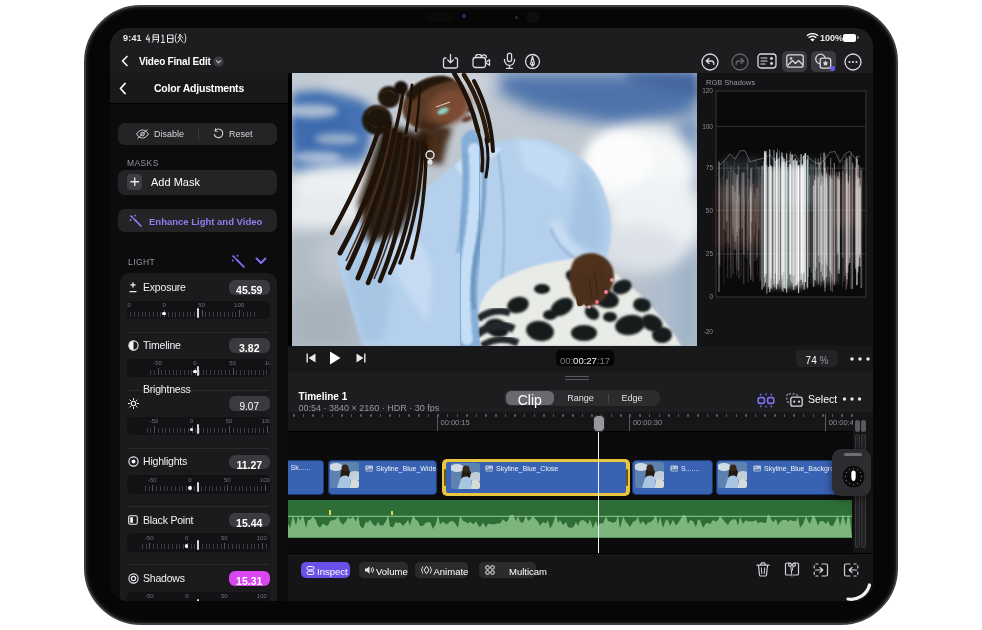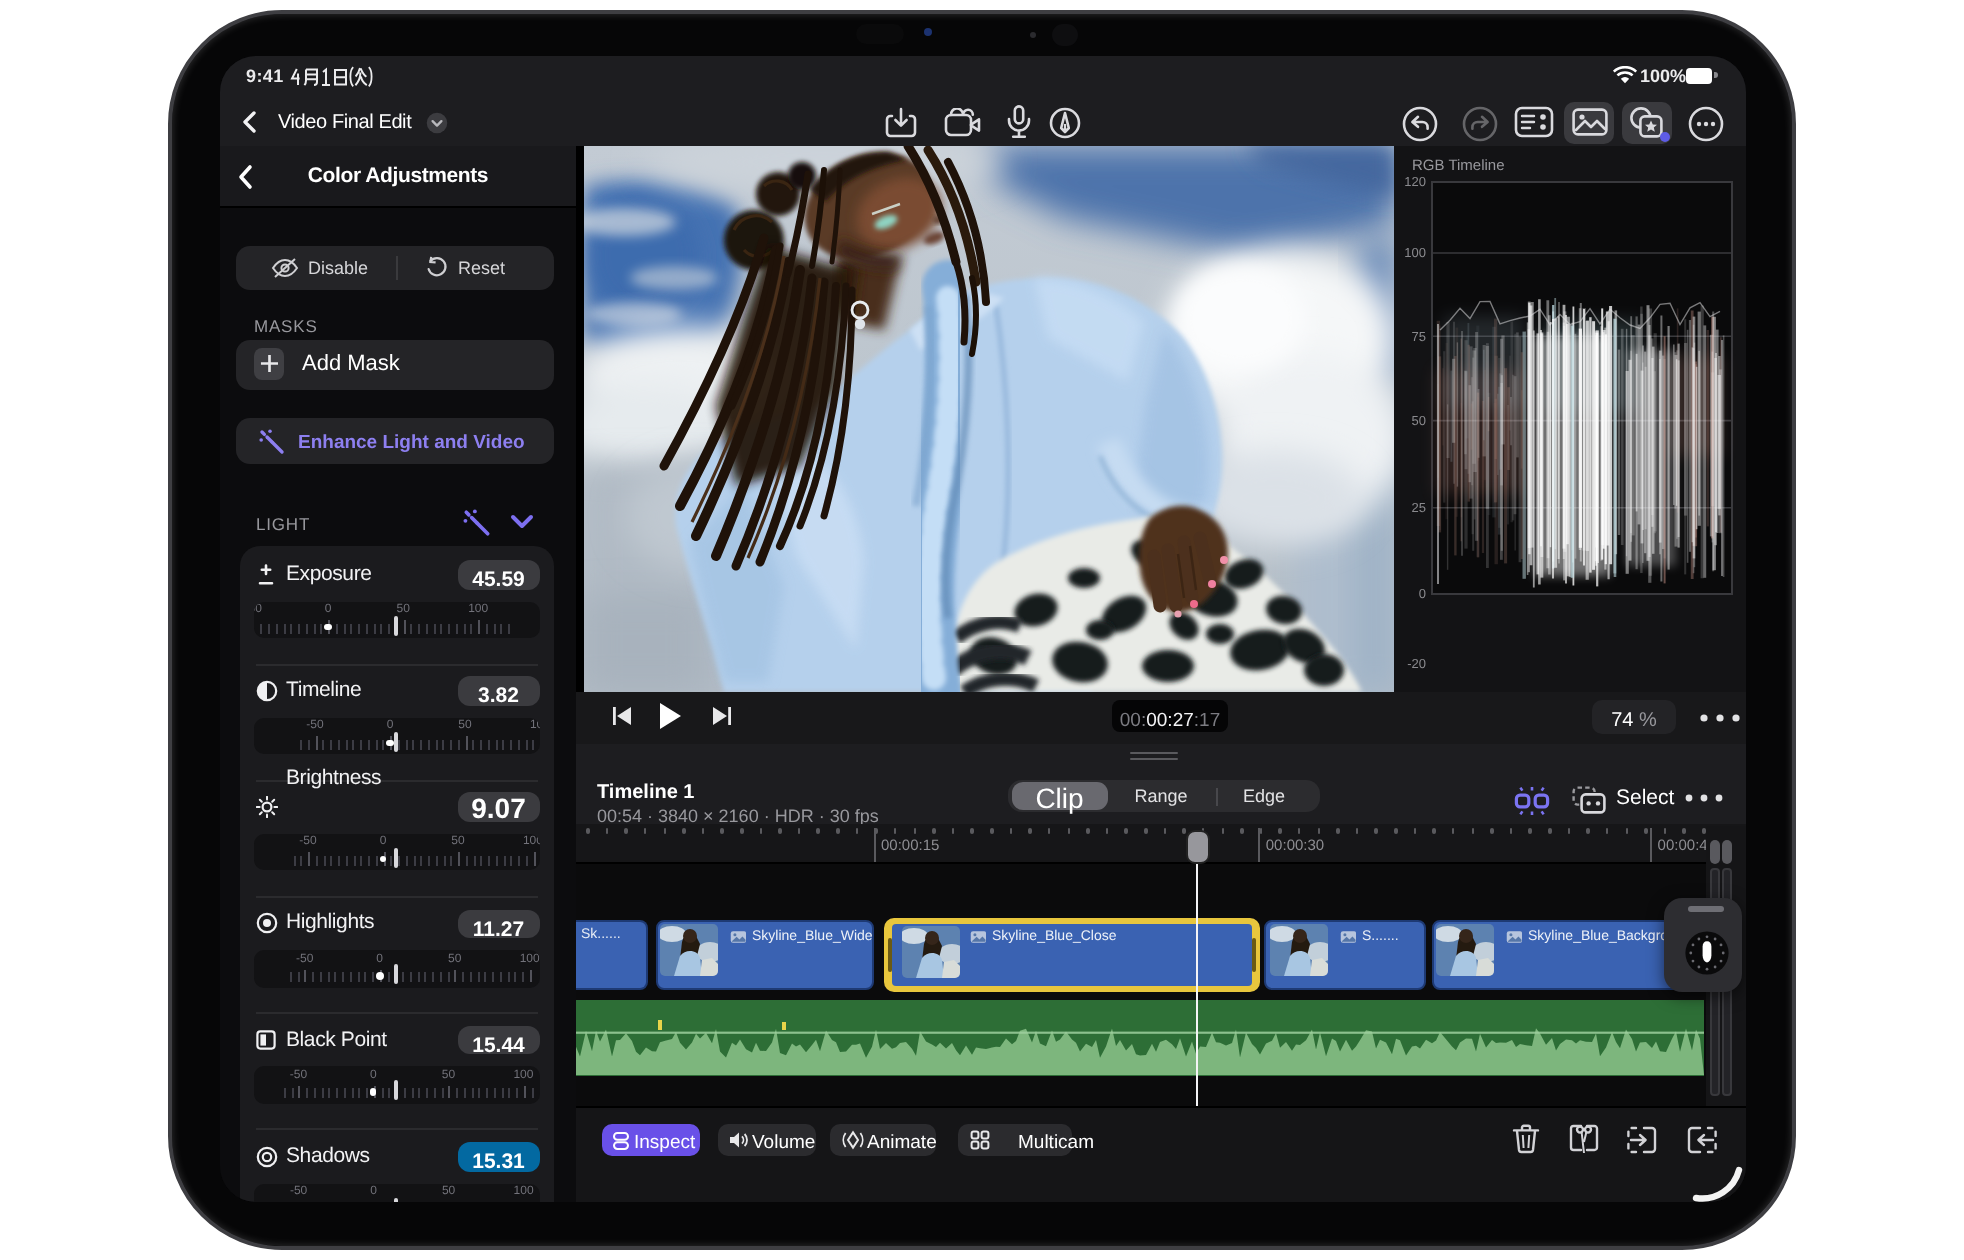--- a/index.html
+++ b/index.html
@@ -32,21 +32,21 @@
 <path d="M6.5 8.6 L4.4 6.4 A3.3 3.3 0 0 1 8.6 6.4 Z" fill="#fff"></path>
 <path d="M2.7 4.7 A5.6 5.6 0 0 1 10.3 4.7" stroke="#fff" stroke-width="1.3" fill="none"></path>
 <path d="M0.9 2.8 A8.2 8.2 0 0 1 12.1 2.8" stroke="#fff" stroke-width="1.3" fill="none"></path>
 </svg>
     <div style="position:absolute;left:710px;top:4.5px;font-size:9px;font-weight:bold;color:#ebebed">100%</div>
     <div style="position:absolute;left:733px;top:6px;width:13px;height:7.5px;background:#fff;border-radius:2px"></div>
     <div style="position:absolute;left:747px;top:8.3px;width:1.5px;height:3px;background:#8a8a8e;border-radius:0 2px 2px 0"></div>
     <svg style="position:absolute;left:10px;top:27px" width="9" height="12" viewBox="0 0 9 12">
 <path d="M7 1.5 L2.5 6 L7 10.5" stroke="#f2f2f4" stroke-width="1.7" fill="none" stroke-linecap="round" stroke-linejoin="round"></path>
     </svg>
-    <div style="position:absolute;left:29px;top:27.5px;font-size:10px;font-weight:normal;color:#fff;letter-spacing:-0.2px">Video Final Edit</div>
+    <div style="position:absolute;left:29px;top:27.5px;font-size:10px;font-weight:bold;color:#fff;letter-spacing:-0.2px">Video Final Edit</div>
     <svg style="position:absolute;left:103px;top:27.5px" width="11" height="11" viewBox="0 0 12 12">
 <circle cx="6" cy="6" r="5.6" fill="#3c3c40"></circle>
       <path d="M3.6 5 L6 7.4 L8.4 5" stroke="#b8b8bc" stroke-width="1.3" fill="none" stroke-linecap="round" stroke-linejoin="round"></path>
     </svg>
     <svg style="position:absolute;left:332px;top:25px" width="17" height="17" viewBox="0 0 17 17">
 <path d="M4 5 H3.2 A1.7 1.7 0 0 0 1.5 6.7 V13.3 A1.7 1.7 0 0 0 3.2 15 H13.8 A1.7 1.7 0 0 0 15.5 13.3 V6.7 A1.7 1.7 0 0 0 13.8 5 H13" stroke="#dadade" fill="none" stroke-width="1.3" stroke-linecap="round" stroke-linejoin="round"></path>
 <path d="M8.5 1.5 V9.5 M5.7 7 L8.5 9.8 L11.3 7" stroke="#dadade" fill="none" stroke-width="1.3" stroke-linecap="round" stroke-linejoin="round"></path>
     </svg>
     <svg style="position:absolute;left:362px;top:26px" width="21" height="15" viewBox="0 0 21 15">
 <rect x="1" y="3.5" width="12.5" height="10" rx="2.5" stroke="#dadade" fill="none" stroke-width="1.3" stroke-linecap="round" stroke-linejoin="round"></rect>
@@ -243,21 +243,21 @@
         <path d="M5.5 9.2 V10.6"></path>
         <path d="M0.4 5.5 H1.8"></path>
         <path d="M9.2 5.5 H10.6"></path>
         <path d="M1.9 1.9 L2.9 2.9"></path>
         <path d="M8.1 8.1 L9.1 9.1"></path>
         <path d="M9.1 1.9 L8.1 2.9"></path>
         <path d="M2.9 8.1 L1.9 9.1"></path>
       </g>
     </svg>
     <div style="position:absolute;left:33px;top:355px;font-size:10.5px;color:#f2f2f4;letter-spacing:-0.2px">Brightness</div>
-    <div style="position:absolute;left:119px;top:368.3px;width:40.5px;height:14.8px;background:#3b3b3f;border-radius:6px;text-align:center"><span style="font-size:14px;font-weight:bold;color:#fff;line-height:14.8px">9.07</span></div>
+    <div style="position:absolute;left:119px;top:368.3px;width:40.5px;height:14.8px;background:#3b3b3f;border-radius:6px;text-align:center"><span style="font-size:10px;font-weight:normal;color:#fff;line-height:14.8px">9.07</span></div>
     <div style="position:absolute;left:17px;top:388.9px;width:142.5px;height:18.5px;background:#121214;border-radius:5px;overflow:hidden">
       <div style="position:absolute;left:16.997500000000002px;top:1.5px;width:20px;text-align:center;font-size:6px;color:#72727a">-50</div>
       <div style="position:absolute;left:54.4975px;top:1.5px;width:20px;text-align:center;font-size:6px;color:#72727a">0</div>
       <div style="position:absolute;left:91.9975px;top:1.5px;width:20px;text-align:center;font-size:6px;color:#72727a">50</div>
       <div style="position:absolute;left:129.4975px;top:1.5px;width:20px;text-align:center;font-size:6px;color:#72727a">100</div>
       <div style="position:absolute;left:19.5px;top:11.0px;width:1px;height:5px;background:#3c3c44"></div>
       <div style="position:absolute;left:23.2px;top:11.0px;width:1px;height:5px;background:#3c3c44"></div>
       <div style="position:absolute;left:27.0px;top:9.5px;width:1px;height:6.5px;background:#52525a"></div>
       <div style="position:absolute;left:30.7px;top:11.0px;width:1px;height:5px;background:#3c3c44"></div>
       <div style="position:absolute;left:34.5px;top:11.0px;width:1px;height:5px;background:#3c3c44"></div>
@@ -388,21 +388,21 @@
       <div style="position:absolute;left:138.5px;top:11.0px;width:1px;height:5px;background:#3c3c44"></div>
       <div style="position:absolute;left:57.9px;top:11.0px;width:3.6px;height:3.6px;border-radius:2px;background:#fff"></div>
       <div style="position:absolute;left:70.3px;top:7.0px;width:2px;height:10px;background:#d8d8dc;border-radius:1px"></div>
     </div>
     <div style="position:absolute;left:18px;top:536.4px;width:141px;height:1px;background:#2b2b2e"></div>
     <svg style="position:absolute;left:18px;top:544.8px" width="11" height="11" viewBox="0 0 11 11">
       <circle cx="5.5" cy="5.5" r="4.6" stroke="#f0f0f2" stroke-width="1.1" fill="none"></circle>
       <circle cx="5.5" cy="5.5" r="2.1" stroke="#f0f0f2" stroke-width="1.1" fill="none"></circle>
     </svg>
     <div style="position:absolute;left:33px;top:543.8px;font-size:10.5px;color:#f2f2f4;letter-spacing:-0.2px">Shadows</div>
-    <div style="position:absolute;left:119px;top:542.9px;width:40.5px;height:14.8px;background:#0369a1;border-radius:6px;text-align:center"><span style="font-size:10.5px;font-weight:bold;color:#fff;line-height:14.8px">15.31</span></div>
+    <div style="position:absolute;left:119px;top:542.9px;width:40.5px;height:14.8px;background:#d946ef;border-radius:6px;text-align:center"><span style="font-size:10.5px;font-weight:bold;color:#fff;line-height:14.8px">15.31</span></div>
     <div style="position:absolute;left:17px;top:563.5px;width:142.5px;height:18.5px;background:#121214;border-radius:5px;overflow:hidden">
       <div style="position:absolute;left:12.317500000000024px;top:1.5px;width:20px;text-align:center;font-size:6px;color:#72727a">-50</div>
       <div style="position:absolute;left:49.817500000000024px;top:1.5px;width:20px;text-align:center;font-size:6px;color:#72727a">0</div>
       <div style="position:absolute;left:87.31750000000002px;top:1.5px;width:20px;text-align:center;font-size:6px;color:#72727a">50</div>
       <div style="position:absolute;left:124.8175px;top:1.5px;width:20px;text-align:center;font-size:6px;color:#72727a">100</div>
       <div style="position:absolute;left:70.3px;top:7.0px;width:2px;height:10px;background:#d8d8dc;border-radius:1px"></div>
     </div>
     <svg style="position:absolute;left:182px;top:45px" width="405" height="273" viewBox="0 0 405 273">
       <defs>
 <linearGradient id="sky" x1="0" y1="0" x2="0" y2="1">
@@ -540,21 +540,21 @@
 <path d="M9.8 1.5 V10.5" stroke="#e8e8ea" stroke-width="1.4"></path>
       <path d="M1.5 1.5 V10.5 L8.5 6 Z" fill="#e8e8ea"></path>
     </svg>
     <div style="position:absolute;left:446px;top:322px;width:58px;height:16px;background:#050506;border-radius:4px;text-align:center"><span style="font-size:9.5px;line-height:16px;color:#7c7c82">00:<span style="color:#f4f4f6">00:27</span>:17</span></div>
     <div style="position:absolute;left:686px;top:321.5px;width:42px;height:17px;background:#232326;border-radius:5px;text-align:center"><span style="font-size:10px;line-height:17px;color:#fff">74 <span style="color:#98989d">%</span></span></div>
     <svg style="position:absolute;left:739px;top:327.5px" width="22" height="6" viewBox="0 0 22 6">
       <circle cx="3" cy="3" r="1.8" fill="#e2e2e4"></circle>
       <circle cx="11" cy="3" r="1.8" fill="#e2e2e4"></circle>
       <circle cx="19" cy="3" r="1.8" fill="#e2e2e4"></circle>
     </svg>
-    <div style="position:absolute;left:596px;top:50px;font-size:7.5px;color:#98989d">RGB Timeline</div>
+    <div style="position:absolute;left:596px;top:50px;font-size:7.5px;color:#98989d">RGB Shadows</div>
     <svg style="position:absolute;left:587px;top:58px" width="176" height="256" viewBox="0 0 176 256">
       <rect x="19" y="5" width="150" height="206" fill="#0a0a0b" stroke="#39393d" stroke-width="1"></rect>
       <line x1="19" y1="40.5" x2="169" y2="40.5" stroke="#3a3a3e" stroke-width="0.8"></line>
       <line x1="19" y1="82.1" x2="169" y2="82.1" stroke="#3a3a3e" stroke-width="0.8"></line>
       <line x1="19" y1="124.30000000000001" x2="169" y2="124.30000000000001" stroke="#3a3a3e" stroke-width="0.8"></line>
       <line x1="19" y1="167.9" x2="169" y2="167.9" stroke="#3a3a3e" stroke-width="0.8"></line>
       <text x="16" y="7.2" font-size="6.5" fill="#8a8a8e" text-anchor="end" font-family="Liberation Sans">120</text>
       <text x="16" y="42.7" font-size="6.5" fill="#8a8a8e" text-anchor="end" font-family="Liberation Sans">100</text>
       <text x="16" y="84.3" font-size="6.5" fill="#8a8a8e" text-anchor="end" font-family="Liberation Sans">75</text>
       <text x="16" y="126.50000000000001" font-size="6.5" fill="#8a8a8e" text-anchor="end" font-family="Liberation Sans">50</text>

